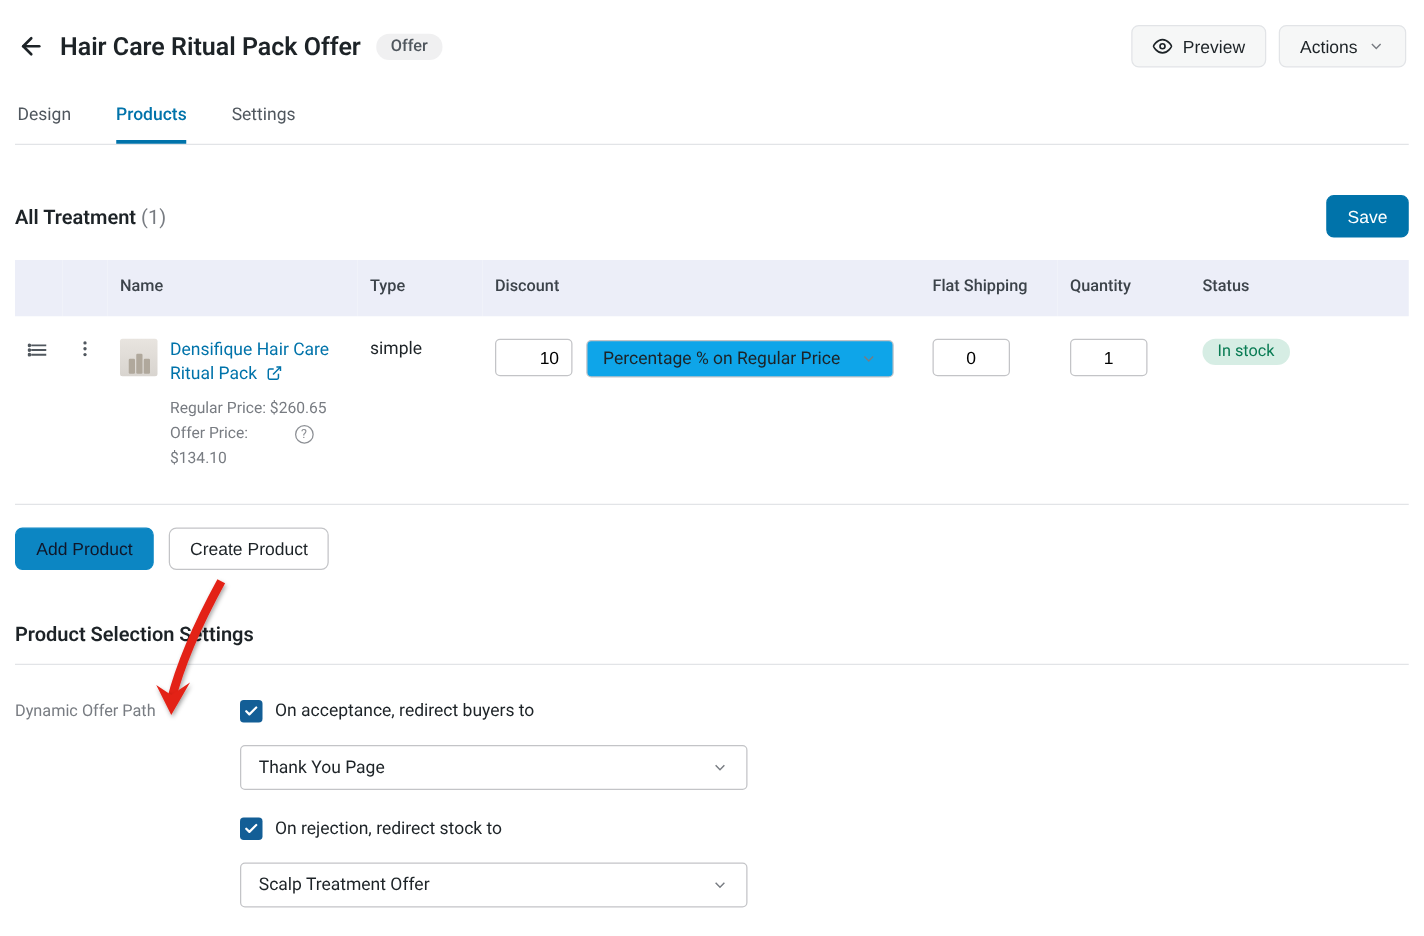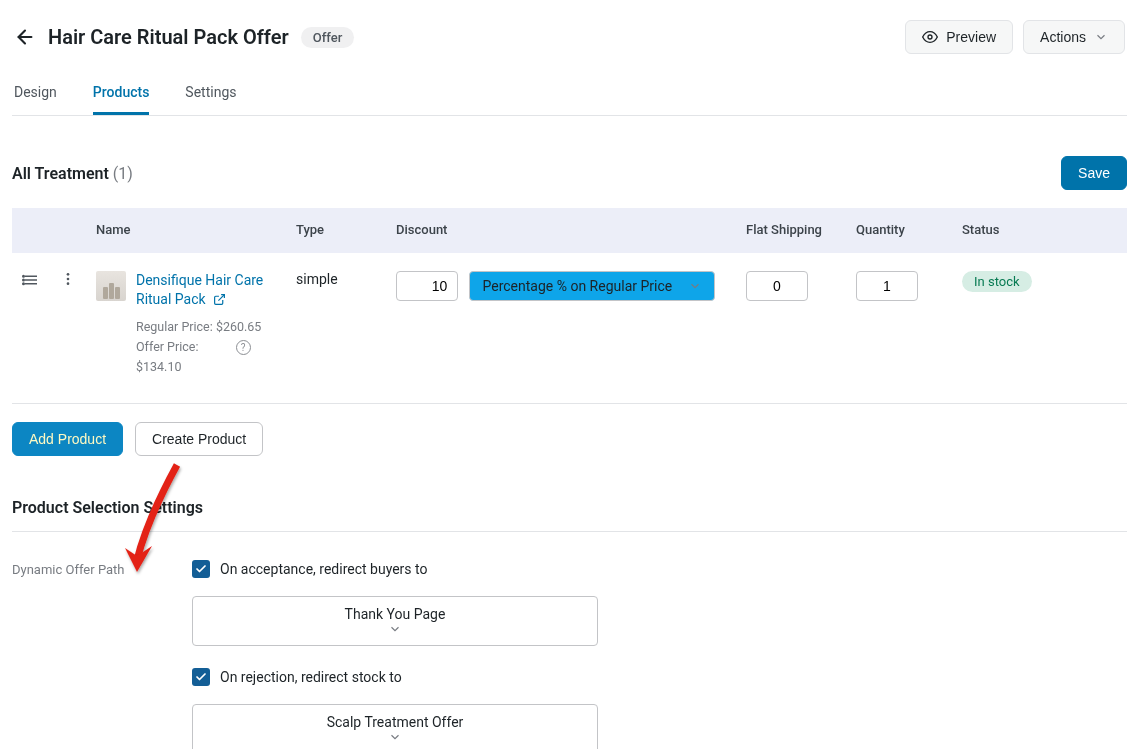--- a/index.html
+++ b/index.html
@@ -97,21 +97,21 @@
       font-weight: 400;
       color: #787c82;
     }
     .btn-primary {
       background: #0073aa;
       color: #fff;
       border-color: #0073aa;
     }
     .btn-primary-alt {
       background: #0c86c3;
-      color: #fef9c3;
+      color: #0f172a;
       border-color: #0c86c3;
     }
     table.products {
       width: 100%;
       border-collapse: collapse;
     }
     table.products thead tr {
       background: #eceef8;
     }
     table.products th {
@@ -264,21 +264,20 @@
       display: flex;
       align-items: center;
       justify-content: space-between;
       border: 1px solid #c3c4c7;
       border-radius: 4px;
       padding: 9px 14px;
       font-size: 14px;
       cursor: pointer;
       background: #fff;
       margin-bottom: 22px;
-      flex-direction: column;
     }
     .cell-name {
       display: flex;
       gap: 10px;
     }
     .arrow-annotation {
       position: absolute;
       pointer-events: none;
     }
   </style>

